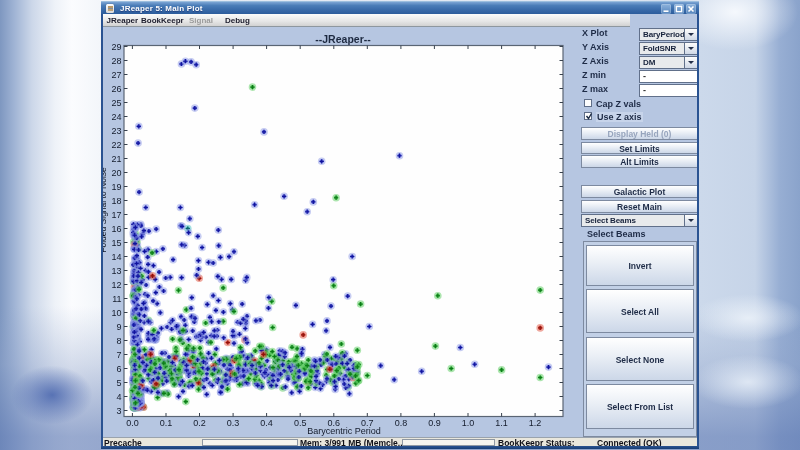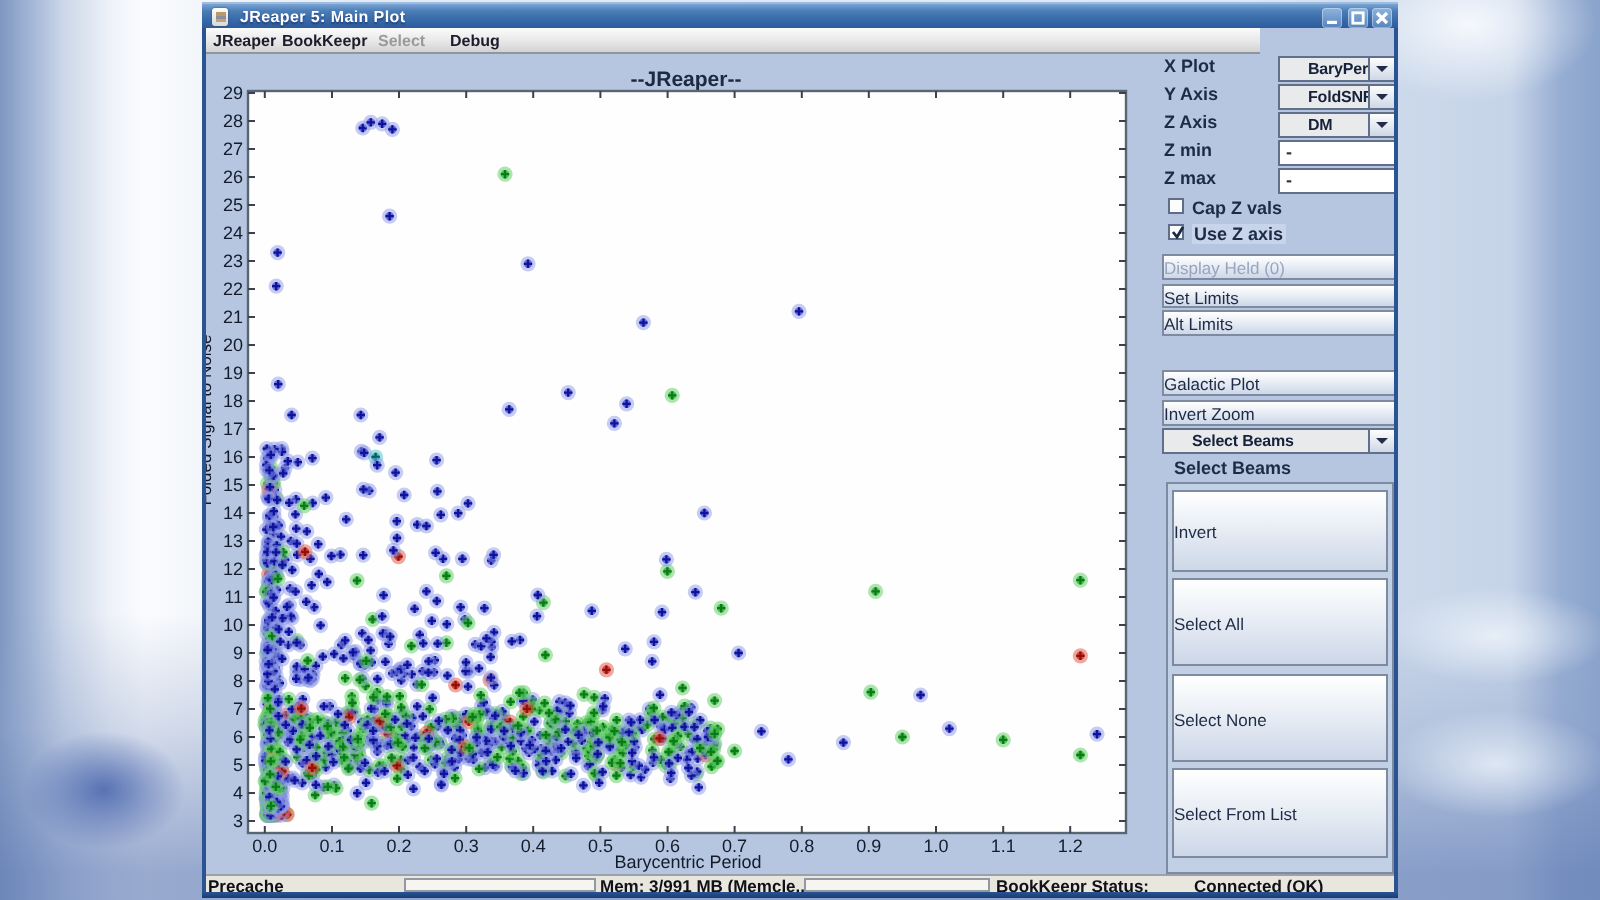--- a/index.html
+++ b/index.html
@@ -28,26 +28,26 @@
 
 #menu{left:103px;top:13.5px;width:527px;height:13px;
  background:linear-gradient(#fbfbfb,#e6e6e6 60%,#d2d2d2);border-bottom:1px solid #8e979f;
  font-size:8px;font-weight:bold;color:#1c1c2c}
 #menu span{position:absolute;top:2px}
 
 #cont{left:103px;top:26.5px;width:594px;height:410px;background:#b6c6e1}
 svg text{font-family:"Liberation Sans",sans-serif}
 
 .lbl{position:absolute;font-size:9px;font-weight:bold;color:#1e2b46}
-.combo{position:absolute;height:13px;background:#e8eaec;border:1px solid #61708a;font-size:8px;font-weight:bold;color:#16213a;line-height:11.5px;padding-left:14px;letter-spacing:-.1px;white-space:nowrap;overflow:hidden}
+.combo{position:absolute;height:13px;background:#e8eaec;border:1px solid #61708a;font-size:8px;font-weight:bold;color:#16213a;line-height:11.5px;padding-left:3px;letter-spacing:-.1px;white-space:nowrap;overflow:hidden}
 .combo .ar{position:absolute;right:0;top:0;width:13px;height:11px;border-left:1px solid #61708a;background:linear-gradient(#fdfdfd,#cfd8e6)}
 .combo .ar:after{content:"";position:absolute;left:3.2px;top:4px;border:3px solid transparent;border-top:3.8px solid #222e48}
 .tf{position:absolute;height:13px;background:#fff;border:1px solid #61708a;font-size:9px;font-weight:bold;color:#333;line-height:11px;padding-left:3px}
 .btn{position:absolute;border:1px solid #7d8aa0;background:linear-gradient(#ffffff,#e9eef5 45%,#ccd7e8);
- font-size:8.5px;font-weight:normal;color:#1e2b46;}
+ font-size:8.5px;font-weight:bold;color:#1e2b46;text-align:center}
 .btn.dis{color:#97a5bd}
 .cb{position:absolute;width:8px;height:8px;background:#fdfdfd;border:1px solid #5f6e88}
 
 #sbar{left:103px;top:436.5px;width:594px;height:9.5px;background:#e9e7dd;border-top:1px solid #9aa3ad;font-size:8.5px;font-weight:bold;color:#101018}
 #sbar span{position:absolute;top:0.5px}
 .sfield{position:absolute;top:1.5px;height:7px;background:#f6f5ef;border:1px solid #8f98a3}
 
 #bl{left:101px;top:13.5px;width:2px;height:432.5px;background:#2a5392}
 #br{left:696.5px;top:13.5px;width:2.5px;height:432.5px;background:#2a5392}
 #bb{left:101px;top:446px;width:598px;height:3px;background:linear-gradient(#2a5392,#173d74)}
@@ -69,21 +69,21 @@
     </div>
 <div class="wb" style="left:585px">
       <svg width="10" height="10">
         <path d="M2.5 2.5l5 5M7.5 2.5l-5 5" stroke="#fff" stroke-width="1.6"></path>
       </svg>
     </div>
 </div>
 <div class="w" id="menu">
     <span style="left:3.5px">JReaper</span>
     <span style="left:38px">BookKeepr</span>
-    <span style="left:86px;color:#9a9a9a">Select</span>
+    <span style="left:86px;color:#9a9a9a">Signal</span>
     <span style="left:122px">Debug</span>
   </div>
 <div class="w" id="cont"></div>
 
 <svg class="w" style="left:101px;top:26.5px" width="470" height="410" viewBox="0 0 470 410">
 <defs>
 <g id="b">
         <circle r="3.8" fill="#8d99e6" opacity=".5"></circle>
         <circle r="2.1" fill="#3d4ad2" opacity=".72"></circle>
         <path d="M-2.1 0H2.1M0 -2.1V2.1" stroke="#10129a" stroke-width="1.15"></path>
@@ -1523,21 +1523,21 @@
 <div class="w cb" style="left:584px;top:112px">
     <svg width="8" height="8" style="position:absolute;left:0;top:-1px">
       <path d="M1.5 4l2 2.5L6.5 1.5" fill="none" stroke="#1a2a44" stroke-width="1.4"></path>
     </svg>
   </div>
 <span class="lbl" style="left:596px;top:112px;background:#c7d4ea;padding:0 1px">Use Z axis</span>
 <div class="w btn dis" style="left:581px;top:127px;width:117px;height:13px;line-height:12px">Display Held (0)</div>
 <div class="w btn" style="left:581px;top:141.5px;width:117px;height:12.5px;line-height:12px">Set Limits</div>
 <div class="w btn" style="left:581px;top:155px;width:117px;height:12.5px;line-height:12px">Alt Limits</div>
 <div class="w btn" style="left:581px;top:185px;width:117px;height:13px;line-height:12px">Galactic Plot</div>
-<div class="w btn" style="left:581px;top:199.5px;width:117px;height:13px;line-height:12px">Invert Zoom</div>
+<div class="w btn" style="left:581px;top:199.5px;width:117px;height:13px;line-height:12px">Reset Main</div>
 <div class="w combo" style="left:581px;top:214px;width:117px">Select Beams<span class="ar"></span></div>
 <span class="lbl" style="left:587px;top:229px">Select Beams</span>
 <div class="w" style="left:583px;top:241px;width:114px;height:195.5px;border:1px solid #7d8aa0;background:#c2d0e6"></div>
 <div class="w btn" style="left:586px;top:244.5px;width:108px;height:41.5px;line-height:41px">Invert</div>
 <div class="w btn" style="left:586px;top:288.5px;width:108px;height:44.5px;line-height:44px">Select All</div>
 <div class="w btn" style="left:586px;top:336.5px;width:108px;height:44.5px;line-height:44px">Select None</div>
 <div class="w btn" style="left:586px;top:384px;width:108px;height:44.5px;line-height:44px">Select From List</div>
 
 <div class="w" id="sbar">
 <span style="left:1px">Precache</span>

